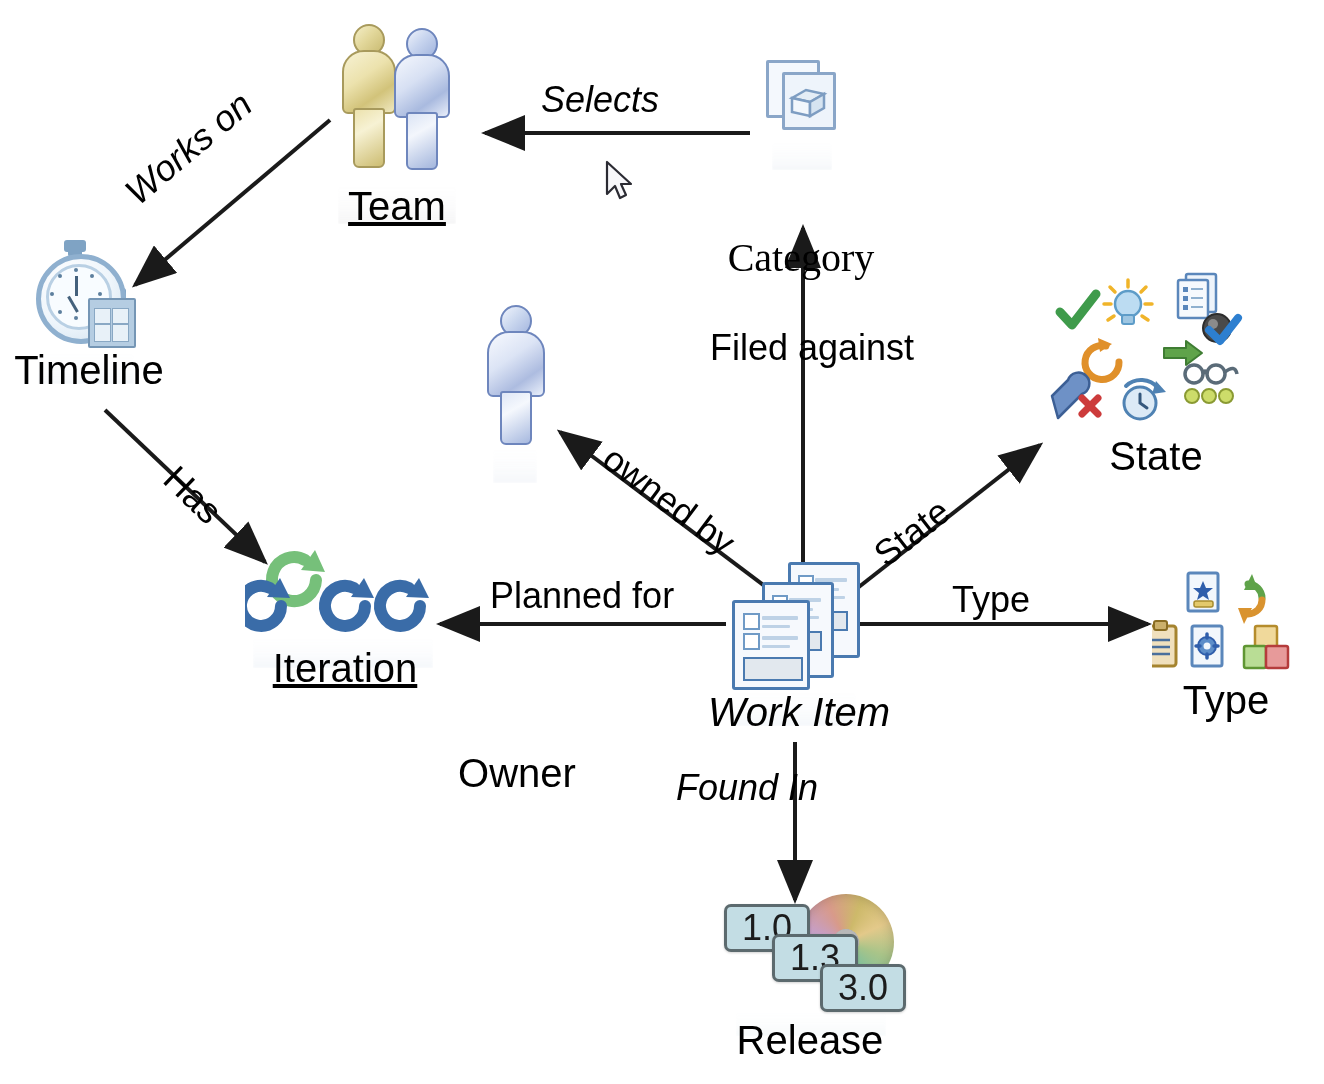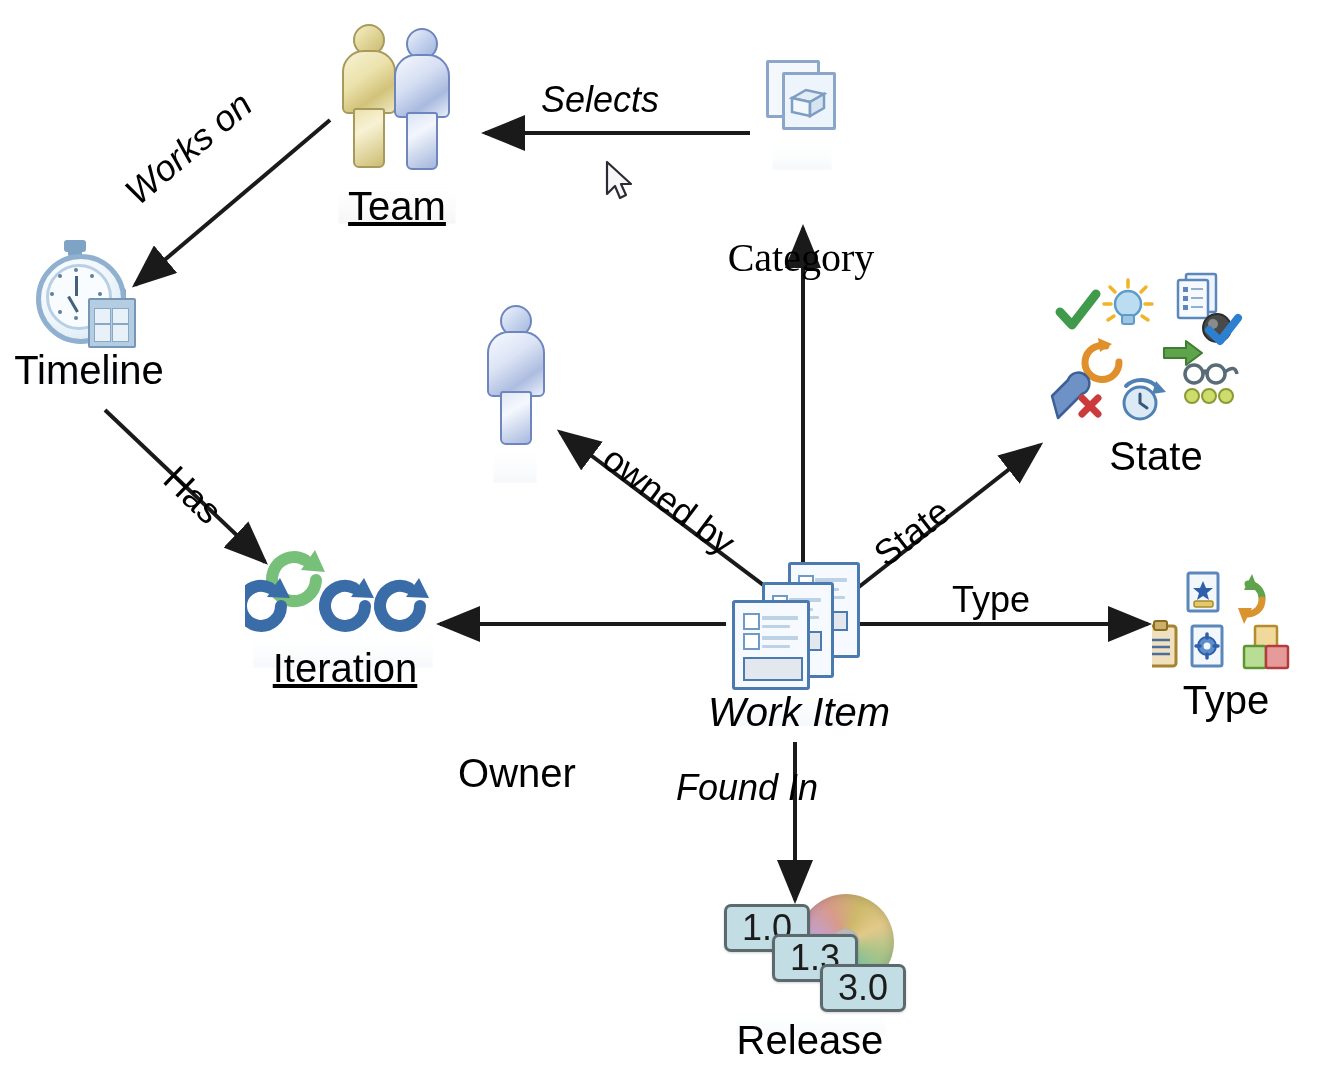--- a/index.html
+++ b/index.html
@@ -207,25 +207,27 @@
 
     <line x1="795" y1="742" x2="795" y2="900" stroke="#1a1a1a" stroke-width="4" marker-end="url(#ah)"></line>
   </svg>
 
   <div class="edge-label italic" style="left:541px; top:82px;">Selects</div>
 
   <div class="edge-label italic" style="left:142px; top:175px; transform: rotate(-40deg); transform-origin: left bottom;">Works on</div>
 
   <div class="edge-label" style="left:182px; top:460px; transform: rotate(44deg); transform-origin: left top;">Has</div>
 
+  <div class="edge-label" style="left:710px; top:330px;">Filed against</div>
 
   <div class="edge-label" style="left:618px; top:440px; transform: rotate(37deg); transform-origin: left top;">owned by</div>
 
   <div class="edge-label" style="left:890px; top:537px; transform: rotate(-38deg); transform-origin: left bottom;">State</div>
 
+  <div class="edge-label" style="left:490px; top:578px;">Planned for</div>
 
   <div class="edge-label" style="left:952px; top:582px;">Type</div>
 
   <div class="edge-label" style="left:676px; top:770px;font-style:italic;">Found In</div>
 
   <div class="node" style="left:338px; top:18px;">
     <div class="icon-wrap" style="left:0; top:0; width:118px; height:160px;">
 
       <div class="person" style="position:absolute; left:2px; top:6px; width:54px; height:140px;">
         <div class="head" style="left:13px; top:0px; width:28px; height:28px; border-color:#a89a5c;

